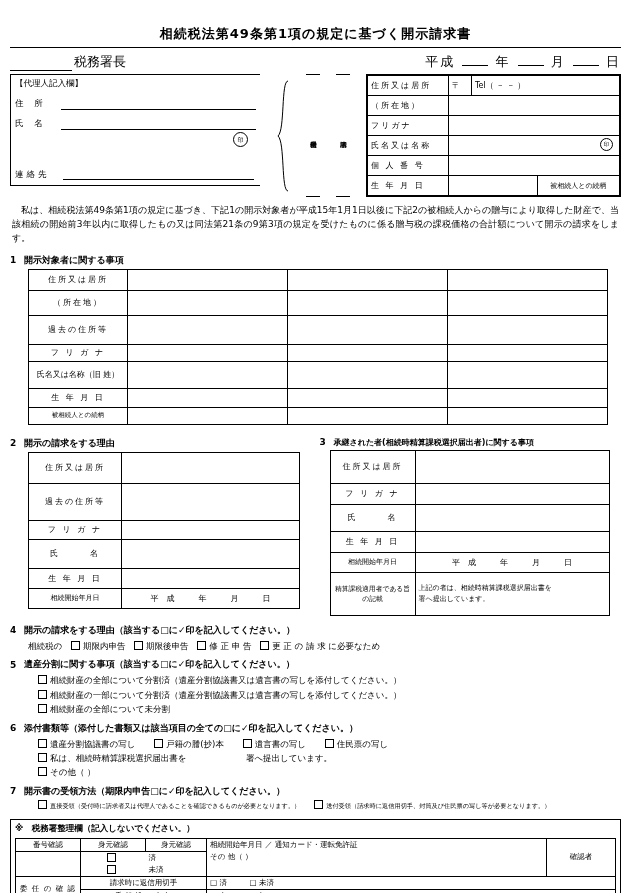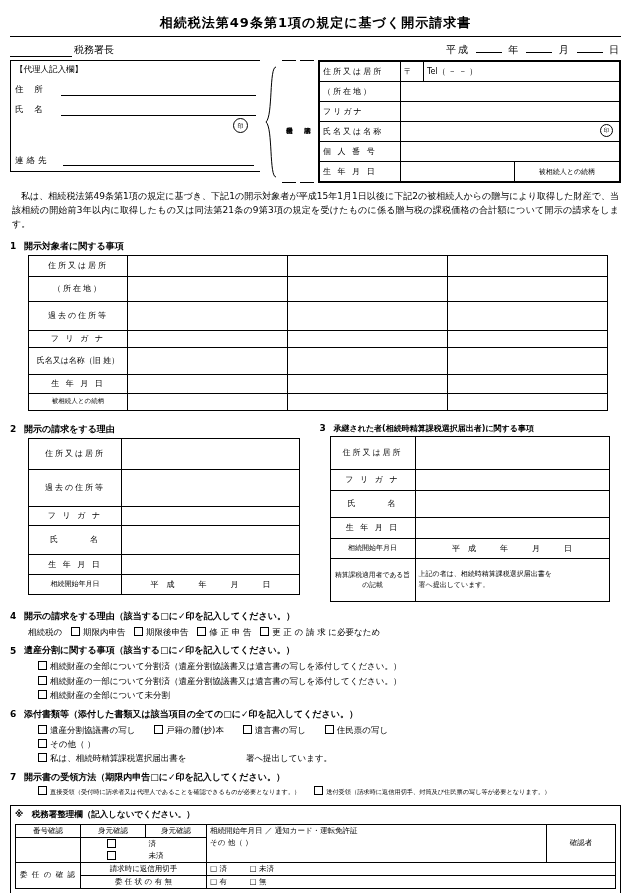--- a/index.html
+++ b/index.html
@@ -1,37 +1,37 @@
 <!DOCTYPE html>
 <html><head>
 <meta charset="utf-8">
 <style>
   html,body{margin:0;padding:0;background:#fff;}
   body{
     font-family:"DejaVu Sans","Liberation Sans",sans-serif;
     width:631px;height:893px;position:relative;color:#000;
     font-size:8px;
   }
-  .page{position:relative;width:631px;height:893px;box-sizing:border-box;padding:8px 10px;}
+  .page{position:relative;width:631px;height:893px;box-sizing:border-box;padding:19px 10px;}
   .title{
     text-align:center;font-size:13px;font-weight:bold;letter-spacing:1px;
     margin:6px 0 4px 0;
   }
   .title-rule{border-bottom:1px solid #000;width:100%;height:0;margin-bottom:5px;}
 
   
-  .hdr{display:flex;align-items:flex-end;font-size:10px;margin-bottom:3px;}
+  .hdr{display:flex;align-items:flex-end;font-size:13px;margin-bottom:3px;}
   .hdr .blank{display:inline-block;width:62px;border-bottom:1px solid #000;height:11px;}
   .hdr .office{margin-left:2px;}
   .hdr .date{margin-left:auto;letter-spacing:2px;}
   .hdr .date span{display:inline-block;}
   .dline{display:inline-block;width:26px;border-bottom:1px solid #000;height:10px;margin:0 1px;}
 
   
-  .topwrap{display:flex;align-items:stretch;gap:4px;}
+  .topwrap{display:flex;align-items:stretch;gap:16px;}
   .agent{
     width:250px;border:1px solid #000;border-right:none;box-sizing:border-box;
     position:relative;padding:3px 4px;height:112px;
     border-top-right-radius:0;
   }
   .agent .lbl{font-size:8.5px;}
   .agent .fld{display:flex;align-items:flex-end;margin-top:7px;font-size:8.5px;}
   .agent .fld .nm{width:46px;letter-spacing:4px;}
   .agent .fld .ln{flex:1;border-bottom:1px solid #000;height:12px;}
   .agent .seal{
@@ -327,22 +327,22 @@
     <span class="num">6</span>
     <span class="txt">添付書類等（添付した書類又は該当項目の全ての□に✓印を記入してください。）</span>
   </div>
   <div class="line-item" style="margin-left:28px">
     <div>
       <span class="chk" style="margin-left:0"></span><span>遺産分割協議書の写し</span>
       <span class="chk" style="margin-left:16px"></span><span>戸籍の謄(抄)本</span>
       <span class="chk" style="margin-left:16px"></span><span>遺言書の写し</span>
       <span class="chk" style="margin-left:16px"></span><span>住民票の写し</span>
     </div>
+    <div><span class="chk" style="margin-left:0"></span><span>私は、相続時精算課税選択届出書を　　　　　　　署へ提出しています。</span></div>
     <div><span class="chk" style="margin-left:0"></span><span>その他（                                                                                     ）</span></div>
-    <div><span class="chk" style="margin-left:0"></span><span>私は、相続時精算課税選択届出書を　　　　　　　署へ提出しています。</span></div>
   </div>
 
   <div class="sec" style="margin-top:5px">
     <span class="num">7</span>
     <span class="txt">開示書の受領方法（期限内申告□に✓印を記入してください。）</span>
   </div>
   <div class="tiny" style="margin-left:28px;line-height:1.9">
     <span class="chk" style="margin-left:0"></span><span>直接受領（受付時に請求者又は代理人であることを確認できるものが必要となります。）</span>
     <span class="chk" style="margin-left:12px"></span><span>送付受領（請求時に返信用切手、封筒及び住民票の写し等が必要となります。）</span>
   </div>

